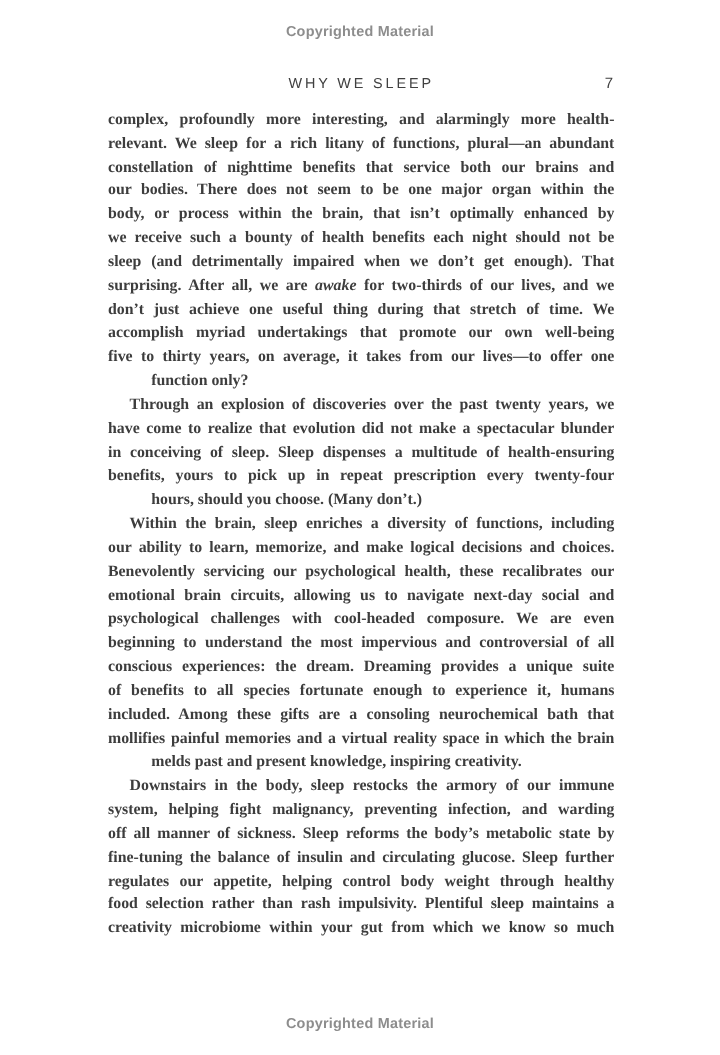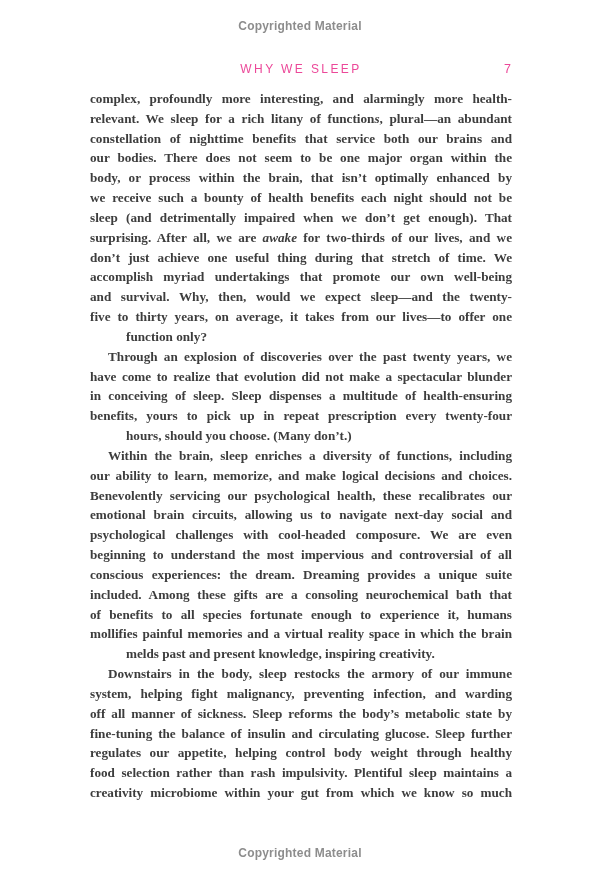--- a/index.html
+++ b/index.html
@@ -28,21 +28,21 @@
   }
   .notice.top { top: 19px; }
   .notice.bottom { top: 846px; }
   .header {
     position: absolute;
     top: 62px;
     left: 90px;
     width: 422px;
     height: 16px;
     font-family: "Liberation Sans", sans-serif;
-    color: #ec4899;
+    color: #404040;
   }
   .running-title {
     position: absolute;
     left: 0;
     right: 0;
     text-align: center;
     font-size: 12px;
     letter-spacing: 2.4px;
   }
   .page-number {
@@ -89,37 +89,36 @@
       <div class="line">complex, profoundly more interesting, and alarmingly more health-</div>
       <div class="line">relevant. We sleep for a rich litany of function<i>s</i>, plural—an abundant</div>
       <div class="line">constellation of nighttime benefits that service both our brains and</div>
       <div class="line">our bodies. There does not seem to be one major organ within the</div>
       <div class="line">body, or process within the brain, that isn’t optimally enhanced by</div>
       <div class="line">we receive such a bounty of health benefits each night should not be</div>
       <div class="line">sleep (and detrimentally impaired when we don’t get enough). That</div>
       <div class="line">surprising. After all, we are <i>awake</i> for two-thirds of our lives, and we</div>
       <div class="line">don’t just achieve one useful thing during that stretch of time. We</div>
       <div class="line">accomplish myriad undertakings that promote our own well-being</div>
-      <div class="line">and survival. Why, then, would we expect sleep—and the twenty-</div>
       <div class="line">five to thirty years, on average, it takes from our lives—to offer one</div>
       <div class="line last">function only?</div>
       <div class="line indent">Through an explosion of discoveries over the past twenty years, we</div>
       <div class="line">have come to realize that evolution did not make a spectacular blunder</div>
       <div class="line">in conceiving of sleep. Sleep dispenses a multitude of health-ensuring</div>
       <div class="line">benefits, yours to pick up in repeat prescription every twenty-four</div>
       <div class="line last">hours, should you choose. (Many don’t.)</div>
       <div class="line indent">Within the brain, sleep enriches a diversity of functions, including</div>
       <div class="line">our ability to learn, memorize, and make logical decisions and choices.</div>
       <div class="line">Benevolently servicing our psychological health, these recalibrates our</div>
       <div class="line">emotional brain circuits, allowing us to navigate next-day social and</div>
       <div class="line">psychological challenges with cool-headed composure. We are even</div>
       <div class="line">beginning to understand the most impervious and controversial of all</div>
       <div class="line">conscious experiences: the dream. Dreaming provides a unique suite</div>
+      <div class="line">of benefits to all species fortunate enough to experience it, humans</div>
       <div class="line">included. Among these gifts are a consoling neurochemical bath that</div>
-      <div class="line">of benefits to all species fortunate enough to experience it, humans</div>
       <div class="line">mollifies painful memories and a virtual reality space in which the brain</div>
       <div class="line last">melds past and present knowledge, inspiring creativity.</div>
       <div class="line indent">Downstairs in the body, sleep restocks the armory of our immune</div>
       <div class="line">system, helping fight malignancy, preventing infection, and warding</div>
       <div class="line">off all manner of sickness. Sleep reforms the body’s metabolic state by</div>
       <div class="line">fine-tuning the balance of insulin and circulating glucose. Sleep further</div>
       <div class="line">regulates our appetite, helping control body weight through healthy</div>
       <div class="line">food selection rather than rash impulsivity. Plentiful sleep maintains a</div>
       <div class="line">creativity microbiome within your gut from which we know so much</div>
     </div>

